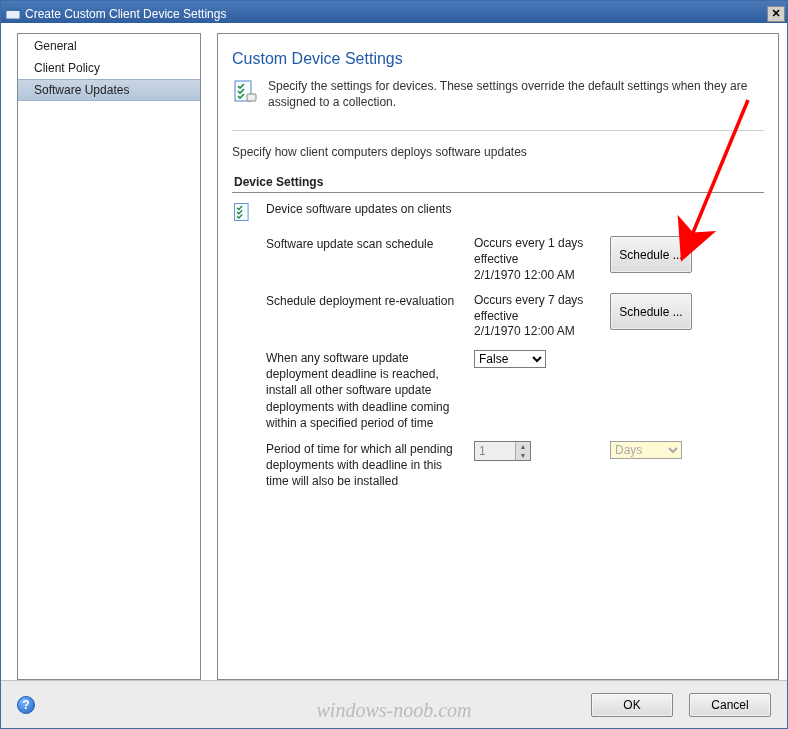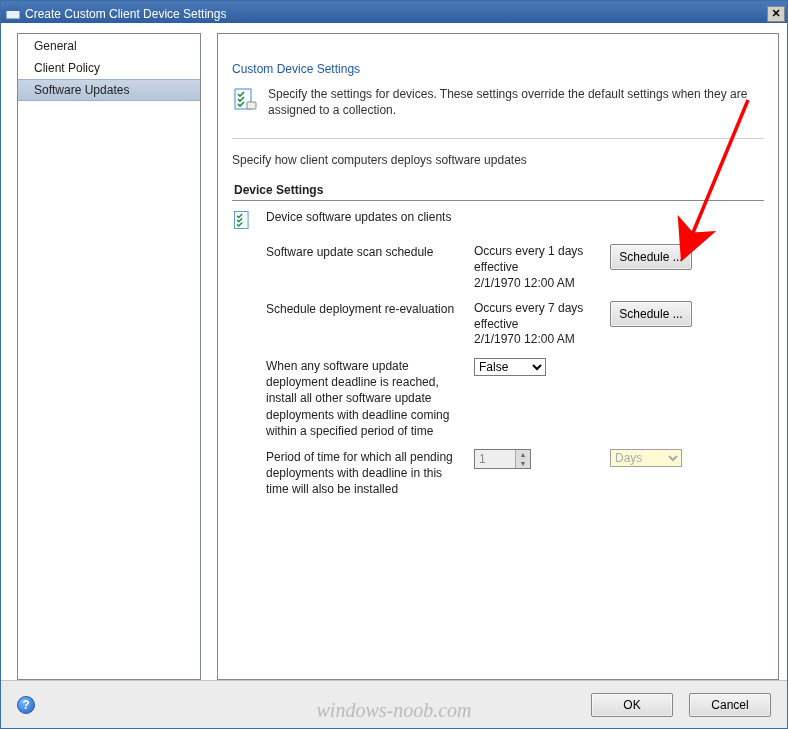--- a/index.html
+++ b/index.html
@@ -67,23 +67,23 @@
   .main-panel {
     flex: 1;
     border: 1px solid #828790;
     background: #fff;
     padding: 12px 14px;
     position: relative;
     overflow: hidden;
   }
   .page-title {
     color: #1f5ba8;
-    font-size: 12px;
+    font-size: 16px;
     font-weight: 400;
-    margin: 16px 0 10px 0;
+    margin: 4px 0 10px 0;
   }
   .intro-row {
     display: flex;
     align-items: flex-start;
     gap: 10px;
     padding-bottom: 20px;
     border-bottom: 1px solid #cfcfcf;
     margin-bottom: 14px;
   }
   .intro-text { color: #333; line-height: 1.35; }
@@ -139,21 +139,21 @@
   }
   .schedule-text { color: #222; white-space: pre-line; line-height: 1.3; }
   .btn {
     font-family: inherit;
     font-size: 12px;
     background: linear-gradient(#f4f4f4, #dcdcdc);
     border: 1px solid #888;
     border-radius: 2px;
     padding: 2px 8px;
     min-width: 82px;
-    height: 26px;
+    height: 37px;
     cursor: default;
     color: #000;
     box-shadow: inset 0 0 0 1px #fff8;
   }
   .footer {
     position: absolute;
     left: 0; right: 0; bottom: 0;
     height: 48px;
     background: #ececec;
     border-top: 1px solid #c4c4c4;

